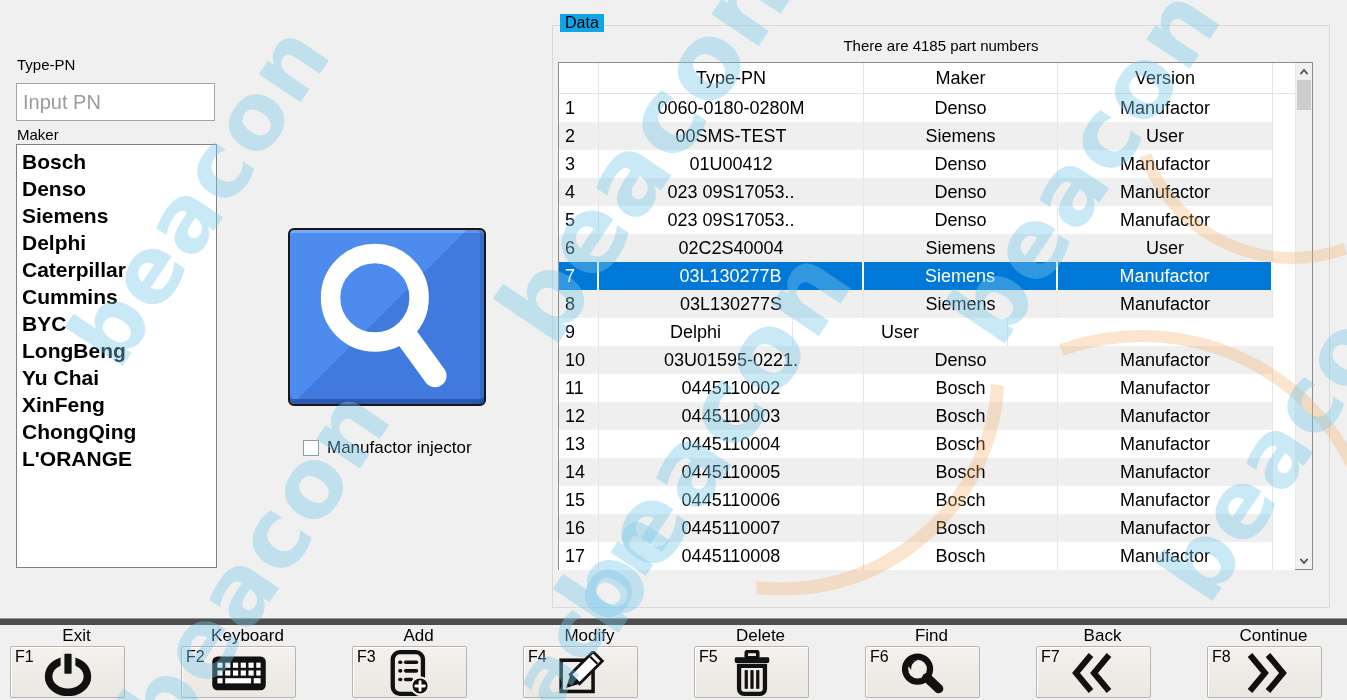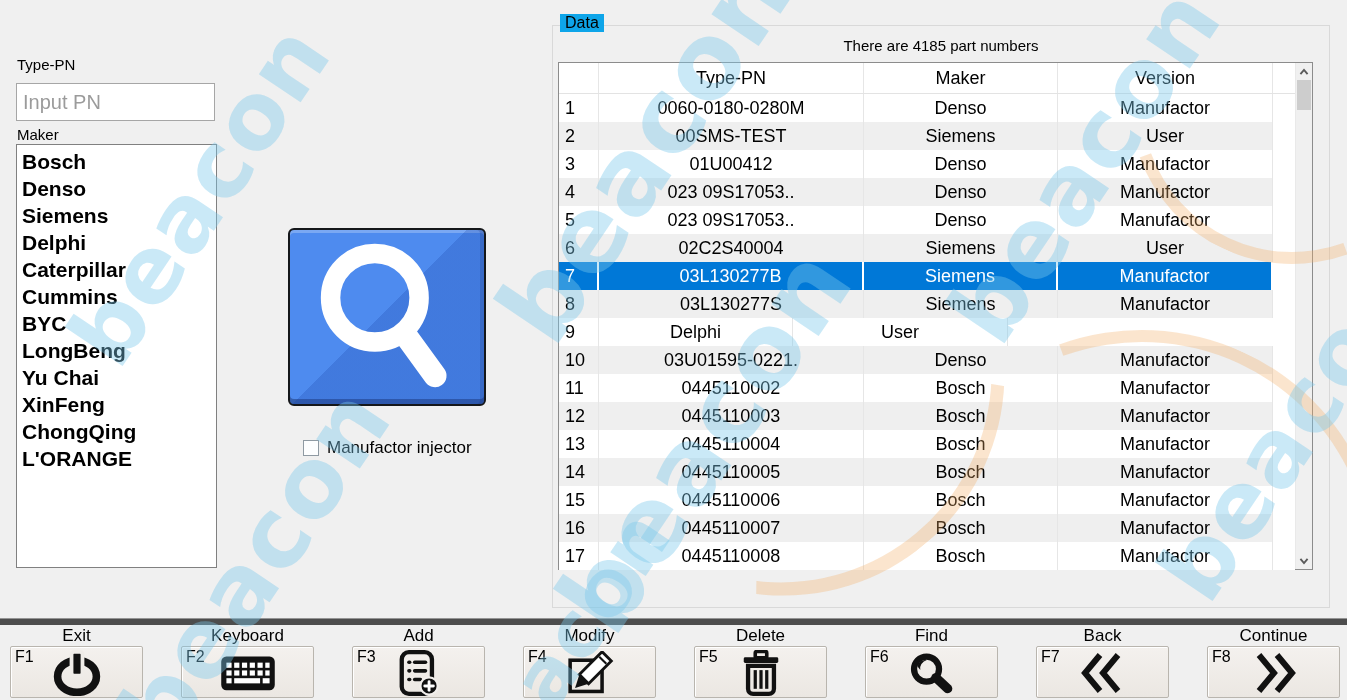--- a/index.html
+++ b/index.html
@@ -67,21 +67,21 @@
   
   #table-scrollbar{width:17px;background:#f0f0f0;position:relative;border-left:1px solid #e9e9e9;box-sizing:border-box;}
   .scroll-btn{position:absolute;left:0;width:16px;height:17px;display:flex;align-items:center;justify-content:center;cursor:pointer;}
   #scroll-up{top:0;}
   #scroll-down{bottom:0;}
   #scroll-thumb{position:absolute;left:1px;top:17px;width:14px;height:30px;background:#cdcdcd;cursor:grab;}
 
   
   #toolbar-separator{left:0;top:618px;width:1347px;height:7px;background:#4d4d4d;border-top:1px solid #949494;box-sizing:border-box;}
   .fn-label{position:absolute;top:626px;width:133px;text-align:center;font-size:17px;}
-  .fn-button{position:absolute;top:646px;width:133px;height:52px;box-sizing:border-box;cursor:pointer;
+  .fn-button{position:absolute;top:646px;width:115px;height:52px;box-sizing:border-box;cursor:pointer;
      background:linear-gradient(#f4f1ee,#ebe7e2);border:1px solid #b9b5ae;border-radius:2px;
      box-shadow:inset 1px 1px 0 #fff;}
   .fn-key{position:absolute;left:4px;top:1px;font-size:16px;}
   .fn-icon{position:absolute;left:0;right:0;top:0;bottom:0;display:flex;align-items:center;justify-content:center;}
   .fn-icon svg{margin-top:2px;}
 </style>
 </head>
 <body>
 
 <div id="wm-layer">

